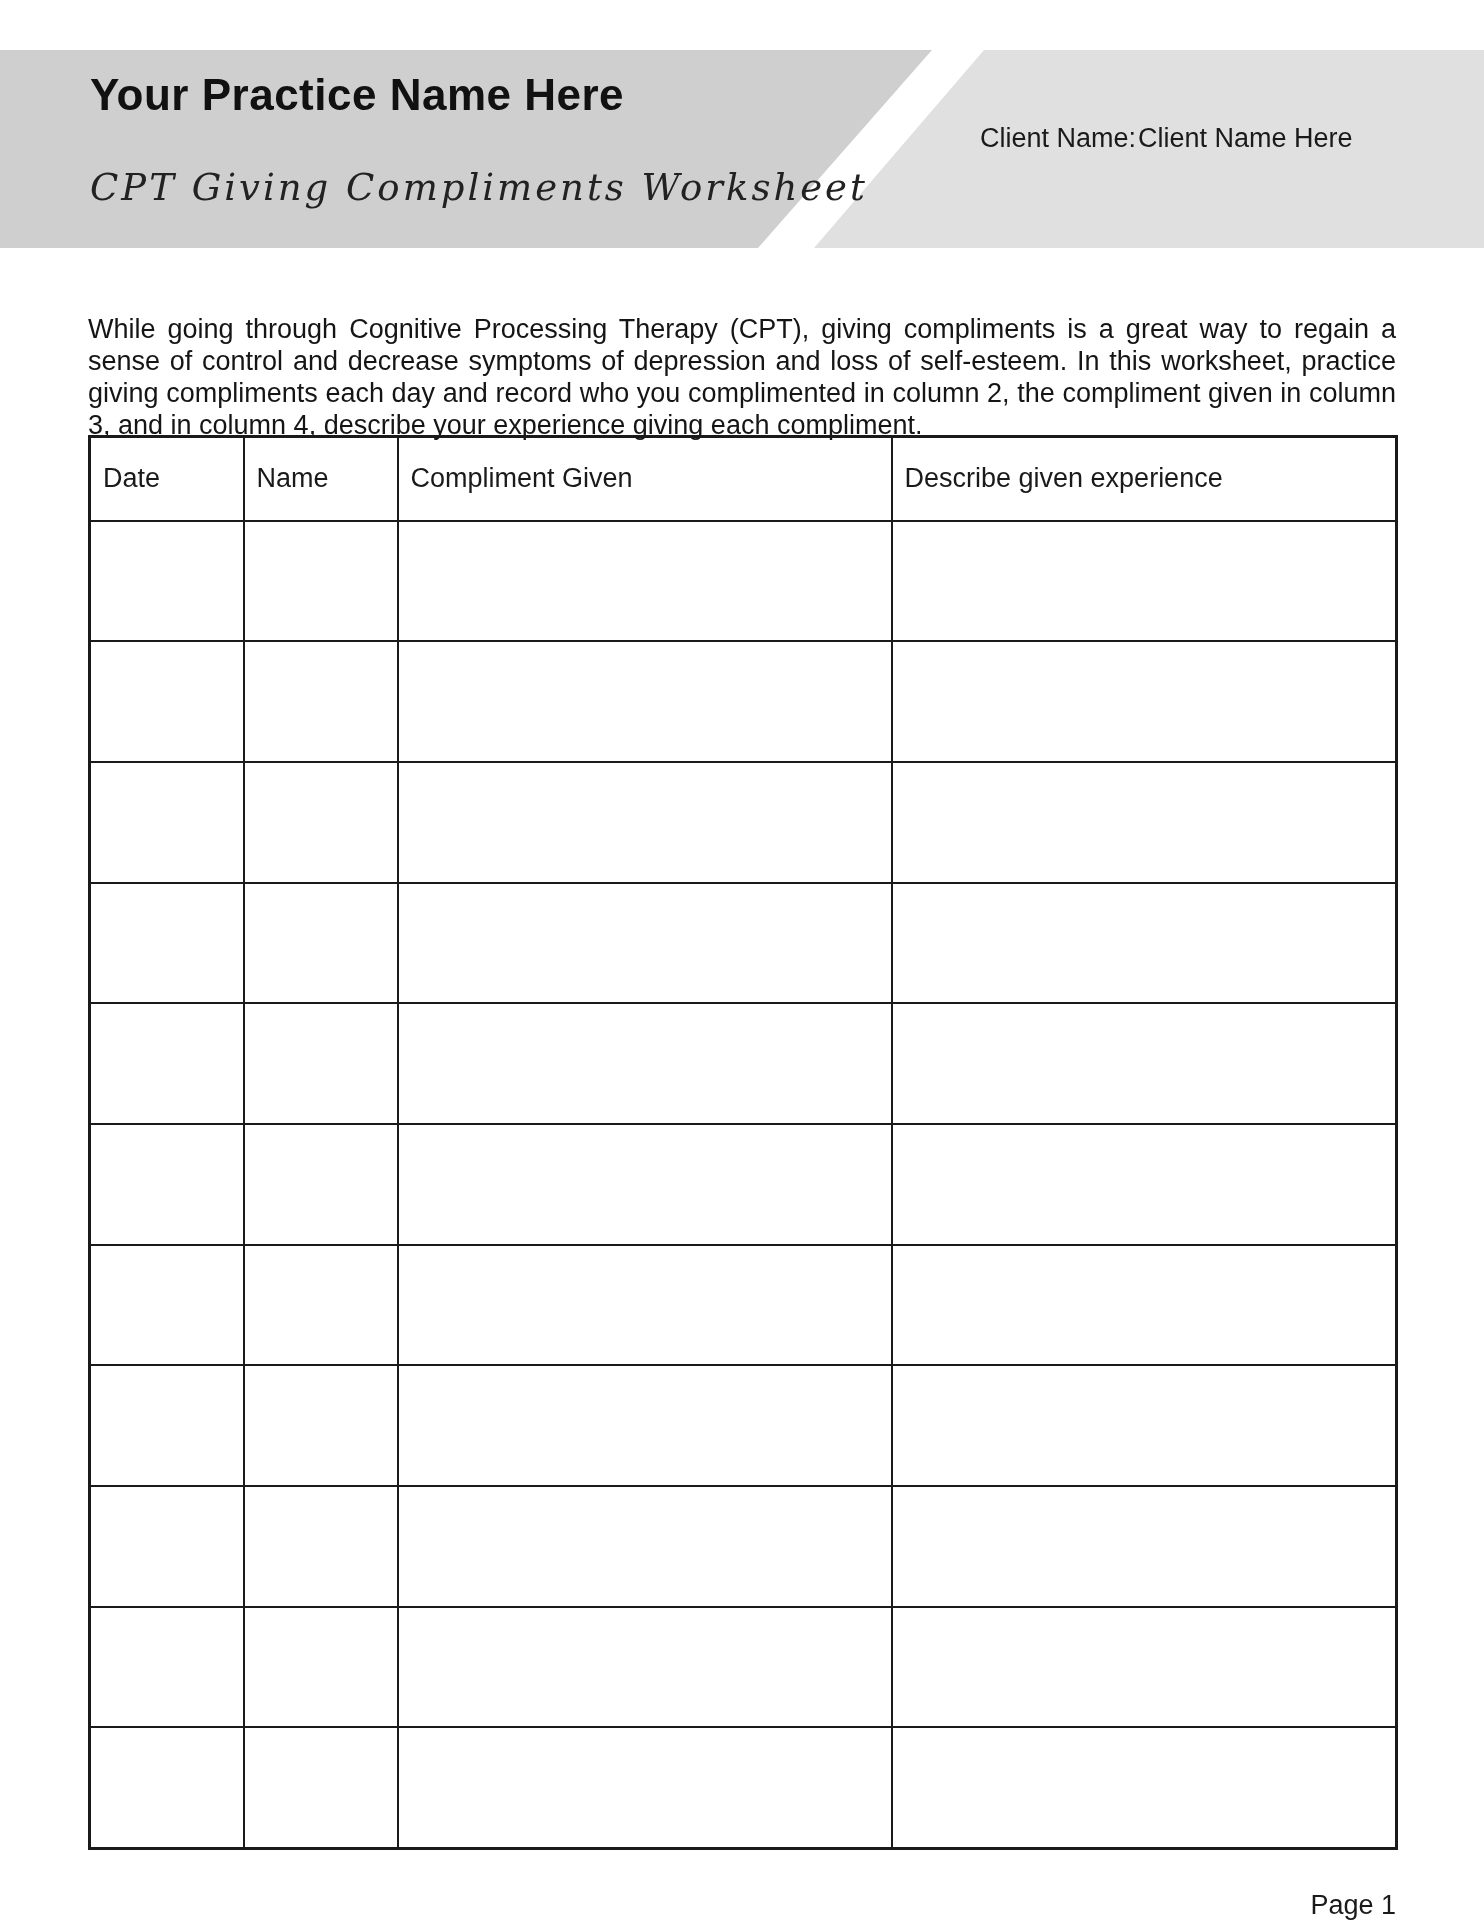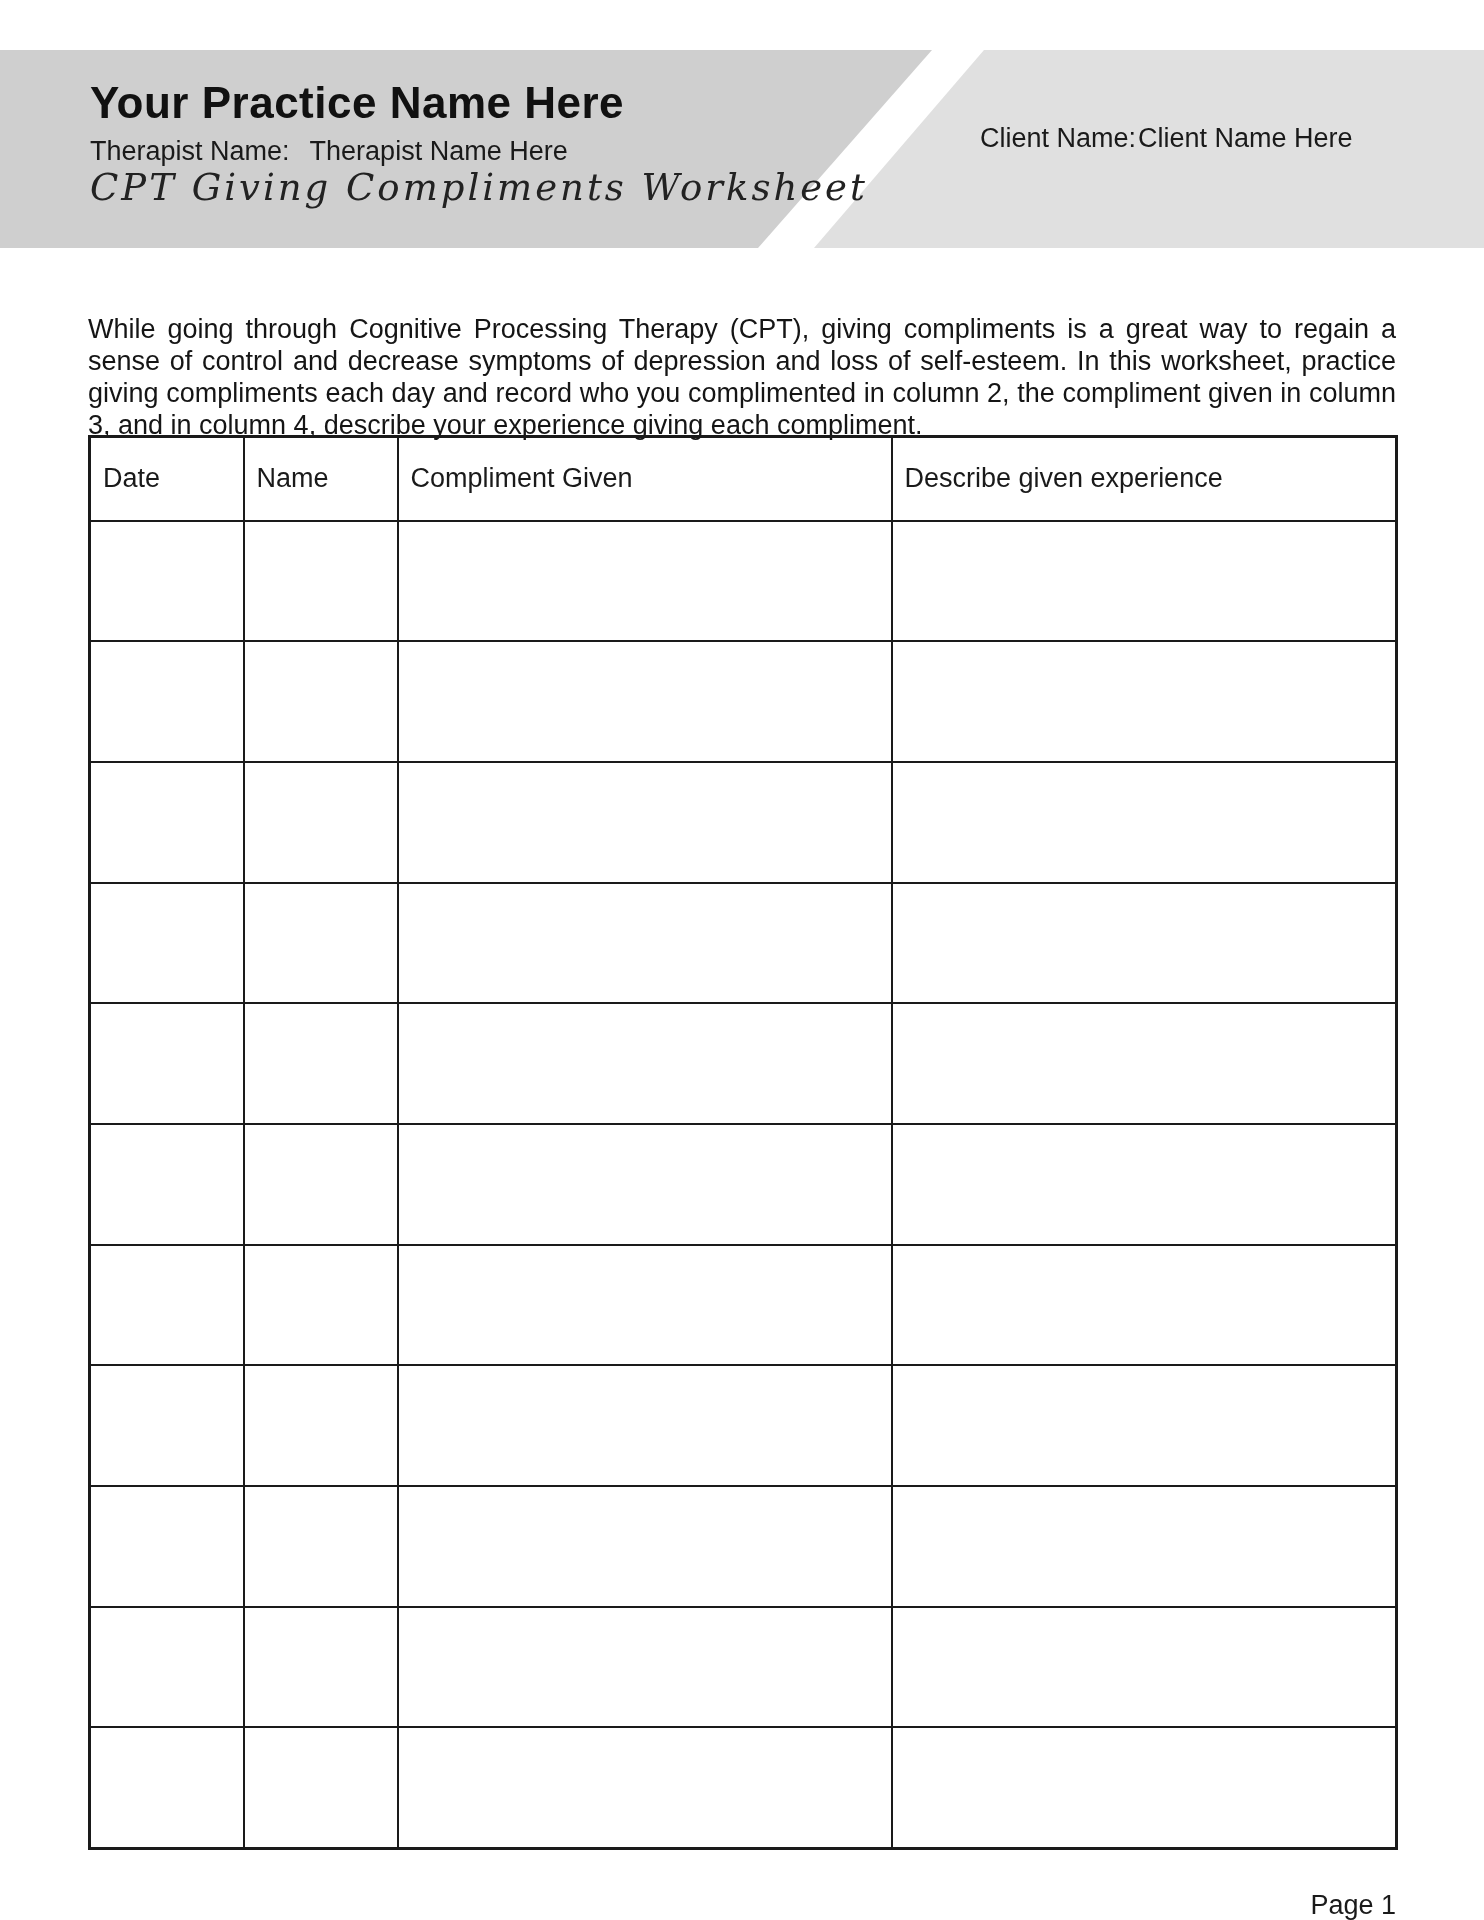--- a/index.html
+++ b/index.html
@@ -89,25 +89,22 @@
     text-align: right; font-size: 27px; color: #1a1a1a; margin-top: 44px;
   }
 </style>
 </head>
 <body>
 
 <div class="band">
   <div class="band-left"></div>
   <div class="band-right"></div>
 
-  <div class="practice-name" style="top:20px;margin-top:8px;">Your Practice Name Here</div>
-
-  <div class="therapist-row" style="top:86px;">
-    <span class="label">Therapist Name:</span><span class="value">Therapist Name Here</span>
-  </div>
+  <div class="practice-name" style="top:20px;">Your Practice Name Here</div>
+
 
   <div class="worksheet-script" style="top:116px;">CPT Giving Compliments Worksheet</div>
 
   <div class="client-block" style="top:66px;text-align:center;">
     <div class="row">
       <span class="label">Client Name:</span><span class="value">Client Name Here</span>
     </div>
   </div>
 </div>
 

